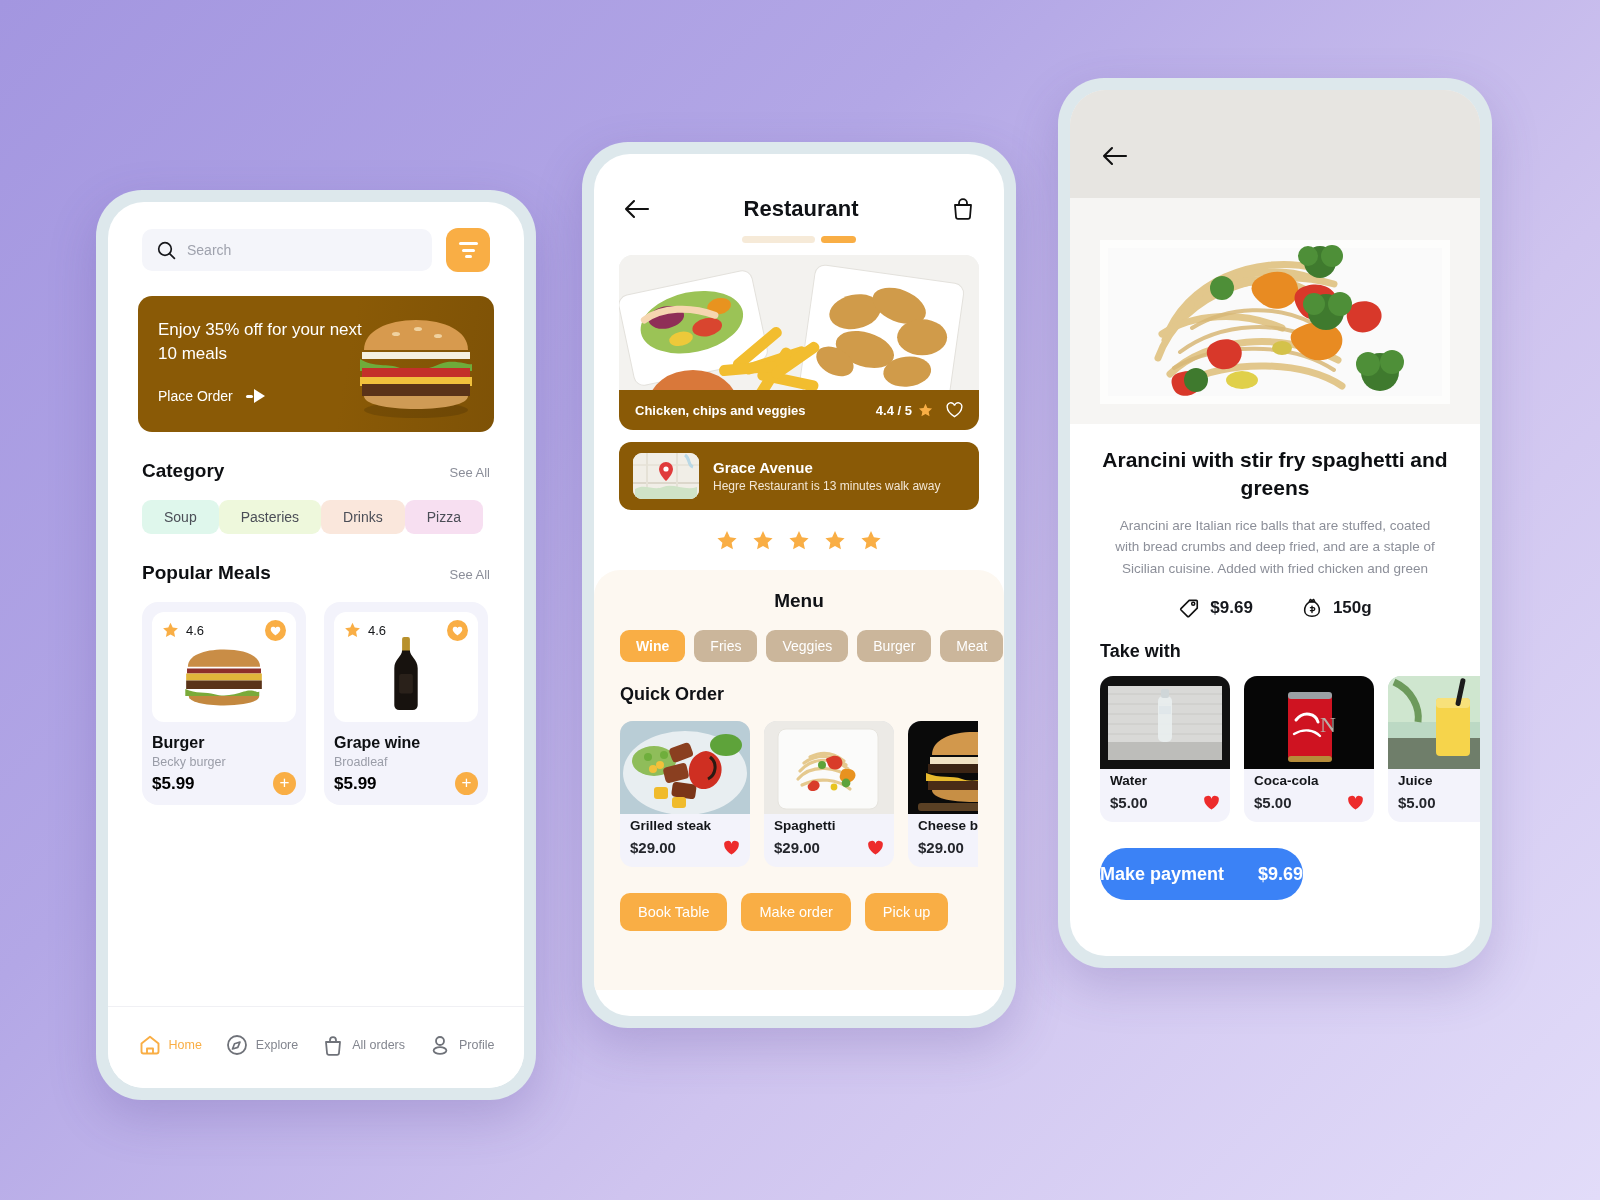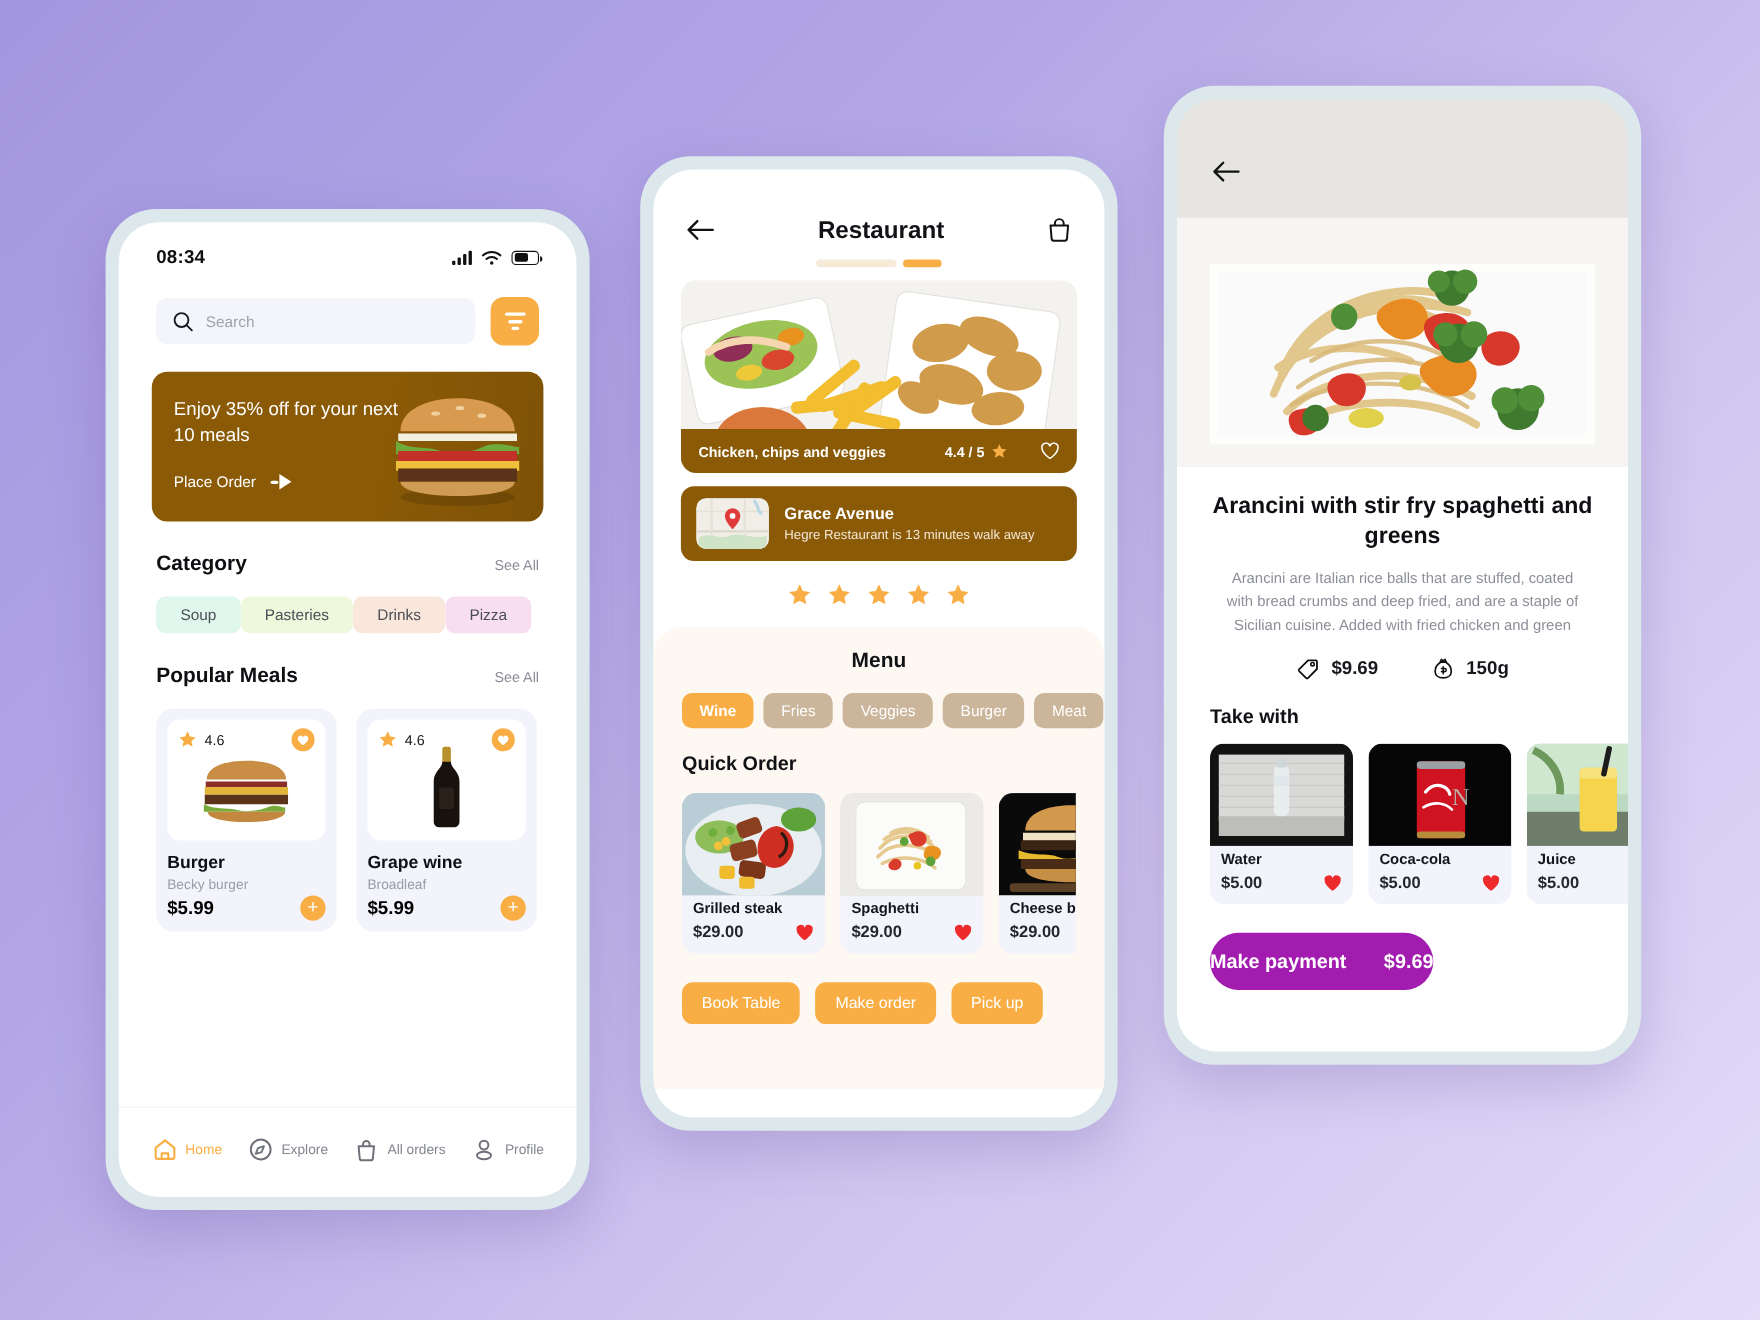--- a/index.html
+++ b/index.html
@@ -145,21 +145,21 @@
 
   .hero {
     margin: 12px 25px 0 25px; border-radius:14px; overflow:hidden; position:relative;
     height: 175px; background:#efefef;
   }
   .hero-caption {
     position:absolute; left:0; right:0; bottom:0; height:40px; background:#8a5a06;
     display:flex; align-items:center; justify-content:space-between; padding: 0 16px;
   }
   .hero-caption .cap-txt { color:#fff; font-size:13px; font-weight:bold; }
-  .cap-right { display:flex; align-items:center; gap:30px; }
+  .cap-right { display:flex; align-items:center; gap:13px; }
   .cap-rate { color:#fff; font-size:13px; font-weight:bold; display:flex; align-items:center; gap:6px; }
 
   .addr {
     margin: 12px 25px 0 25px; background:#8a5a06; border-radius:12px;
     display:flex; align-items:center; gap:14px; padding: 11px 14px;
   }
   .map-thumb {
     width:66px; height:46px; border-radius:9px; flex:none; position:relative; overflow:hidden;
     background: linear-gradient(#f2efe9,#e8e4da);
   }
@@ -200,52 +200,33 @@
   .d-title { font-size:21px; font-weight:bold; color:#0d0f12; text-align:center; padding: 22px 32px 0; line-height:1.35; }
   .d-desc { font-size:13.5px; color:#8c8f99; text-align:center; padding: 12px 36px 0; line-height:1.6; }
   .d-meta { display:flex; justify-content:center; gap:48px; margin-top:18px; align-items:center; }
   .d-meta-item { display:flex; align-items:center; gap:10px; font-size:17px; font-weight:bold; color:#16181d; }
   .take-title { font-size:18px; font-weight:bold; color:#101216; padding: 22px 30px 0; }
   .take-row { display:flex; gap:14px; padding: 14px 0 0 30px; overflow:hidden; }
   .t-card { width:130px; flex:none; background:#f3f3fb; border-radius:13px; overflow:hidden; }
   .t-img { height:93px; }
   .pay-btn {
     display:flex; align-items:center; justify-content:center; gap:34px;
-    margin: 26px 30px 0 30px; height:52px; border-radius:26px; background:#a21caf;
+    margin: 26px 30px 0 30px; height:52px; border-radius:26px; background:#3b82f6;
     color:#fff; border:none; cursor:pointer;
     font-family:"Liberation Sans", sans-serif;
   }
   .pay-btn .lbl { font-size:18px; font-weight:bold; }
   .pay-btn .amt { font-size:18px; font-weight:bold; }
 </style>
 </head>
 <body>
 
 <div class="phone" id="phone-home">
   <div class="screen">
 
-    <div class="statusbar">
-      <div class="status-time">08:34</div>
-      <div class="status-icons">
-        <div class="sig">
-            <i></i>
-            <i></i>
-            <i></i>
-            <i></i>
-          </div>
-        <svg width="18" height="13" viewBox="0 0 18 13">
-          <path d="M1 4.2a12 12 0 0 1 16 0" stroke="#111" stroke-width="1.9" fill="none" stroke-linecap="round"></path>
-          <path d="M4.2 7.4a7.4 7.4 0 0 1 9.6 0" stroke="#111" stroke-width="1.9" fill="none" stroke-linecap="round"></path>
-          <circle cx="9" cy="11" r="1.6" fill="#111"></circle>
-        </svg>
-        <div class="batt">
-            <i></i>
-          </div>
-      </div>
-    </div>
 
 
     <div class="search-row">
       <div class="search-box">
         <svg width="19" height="19" viewBox="0 0 19 19">
           <circle cx="8" cy="8" r="6.3" stroke="#18191d" stroke-width="1.7" fill="none"></circle>
           <path d="M12.6 12.6L17.4 17.4" stroke="#18191d" stroke-width="1.7" stroke-linecap="round"></path>
         </svg>
         <input type="text" placeholder="Search" style="">
       </div>

